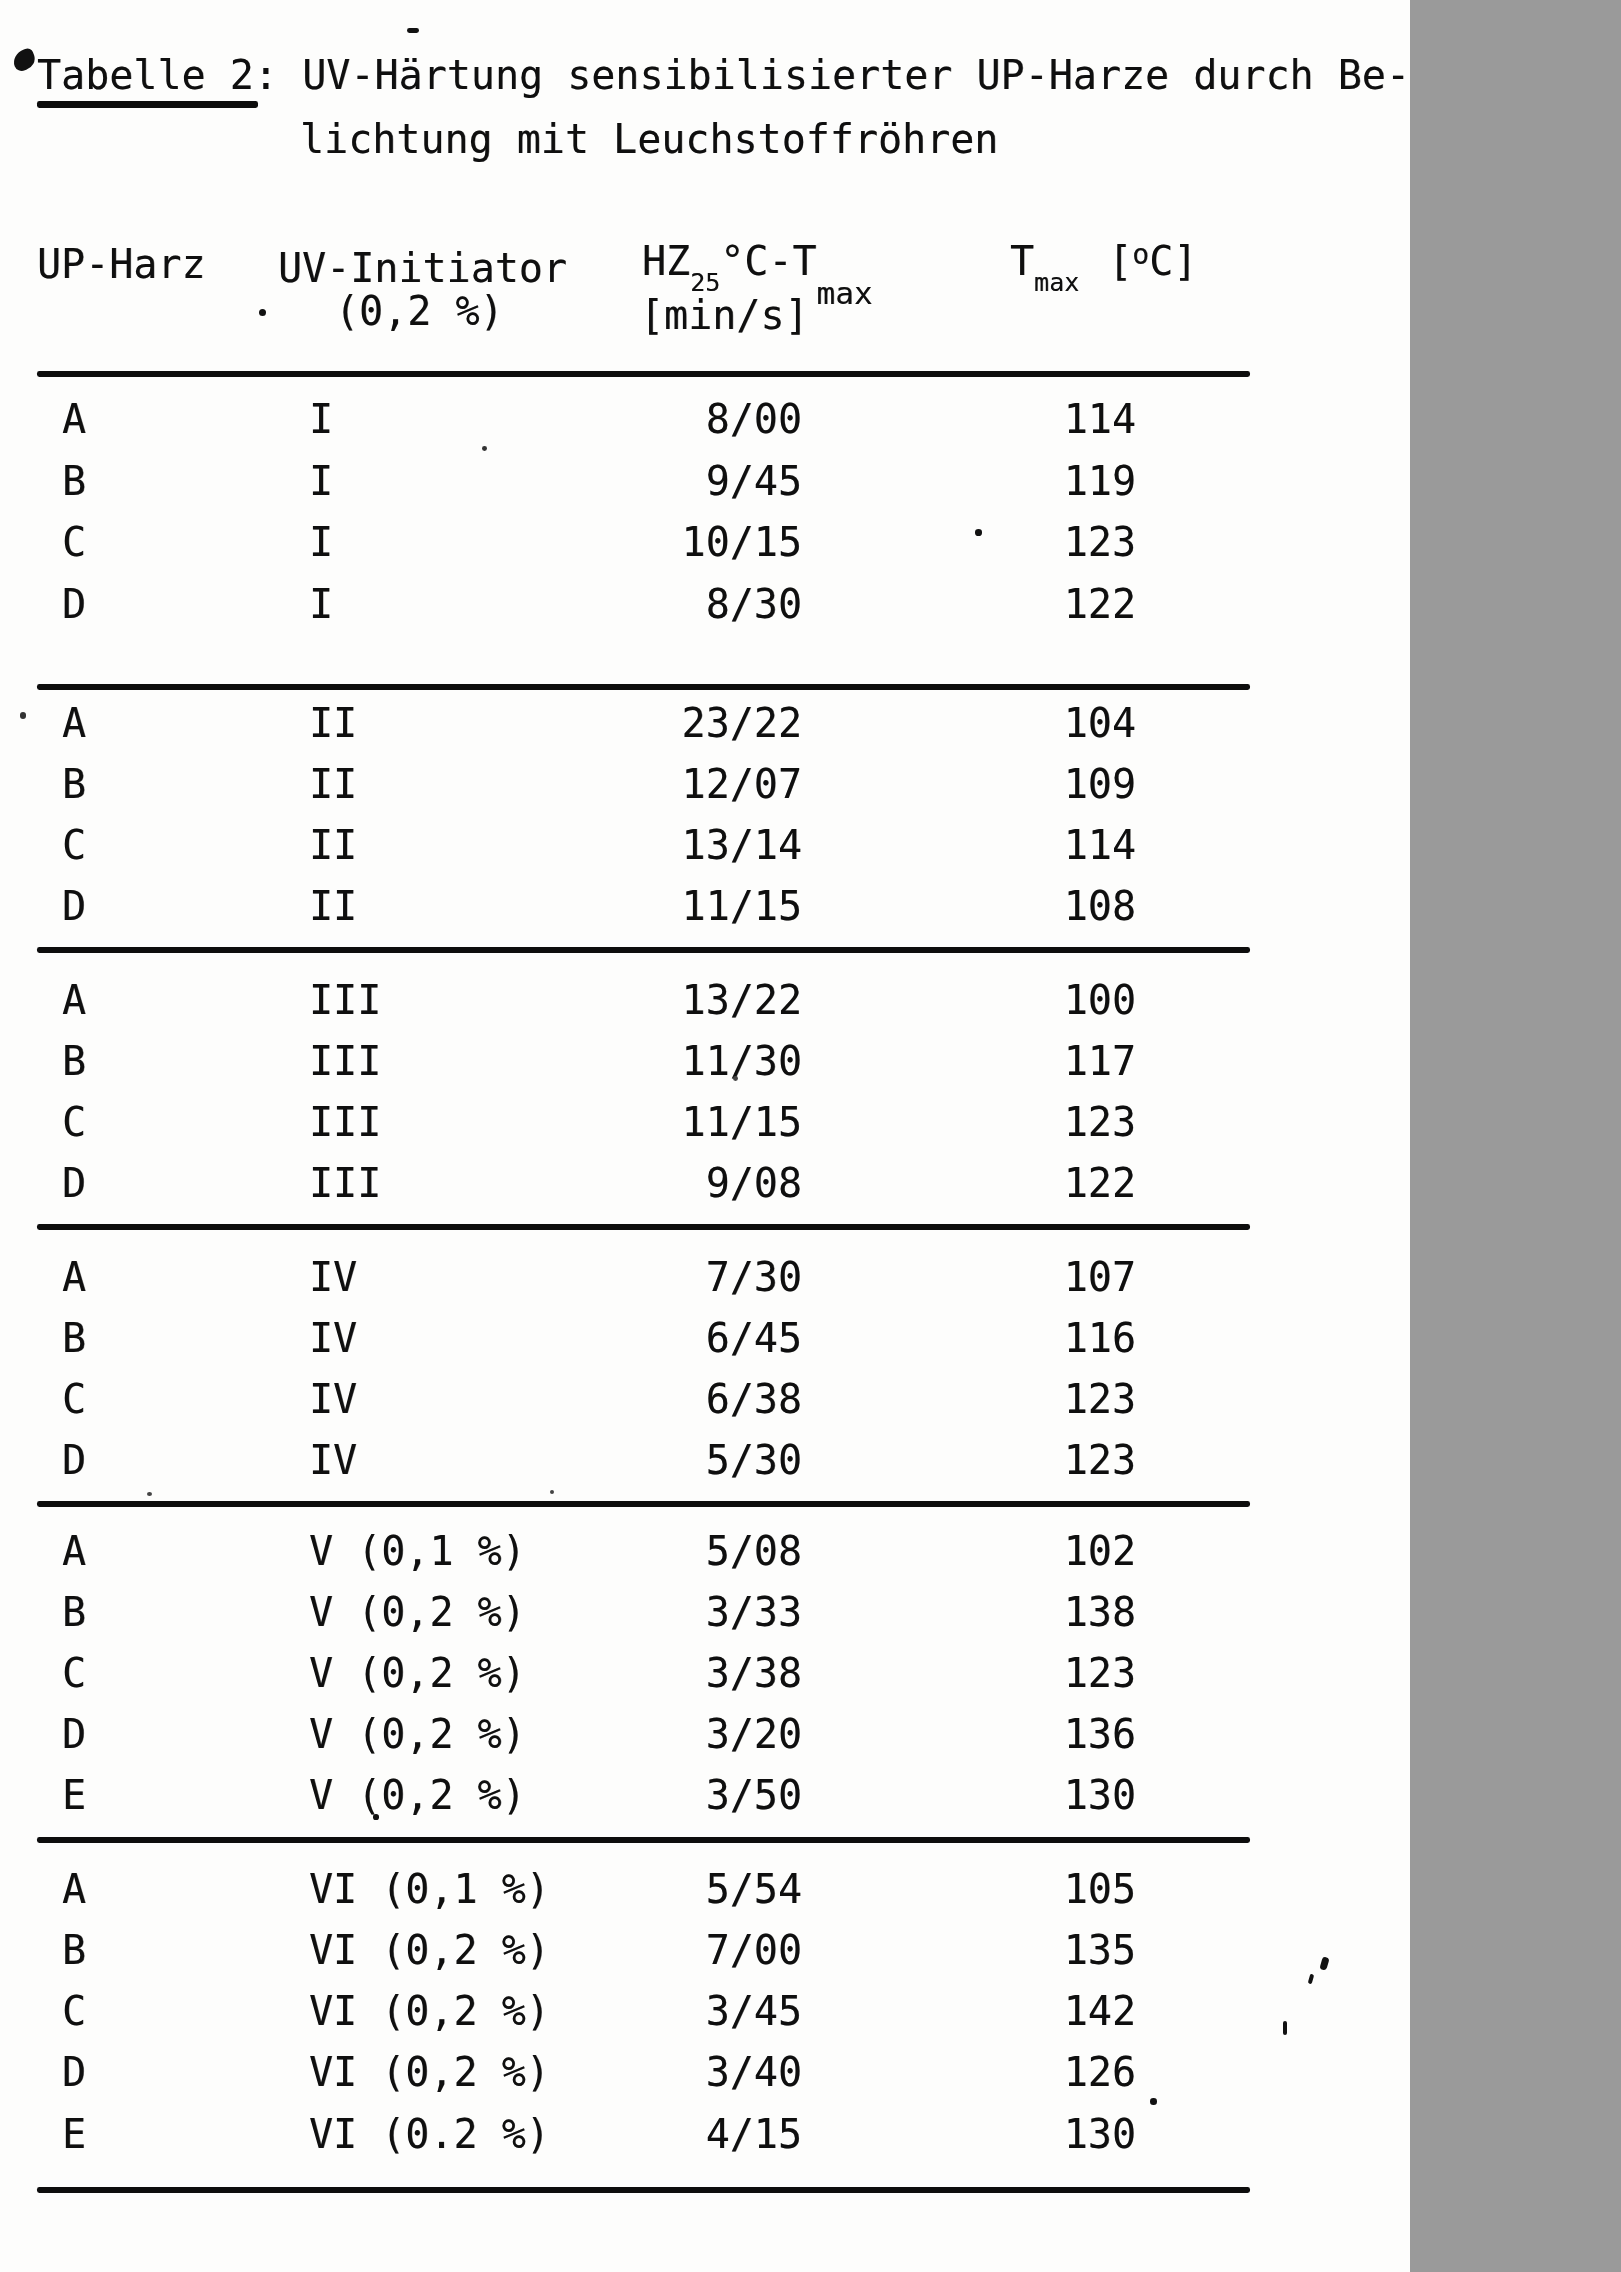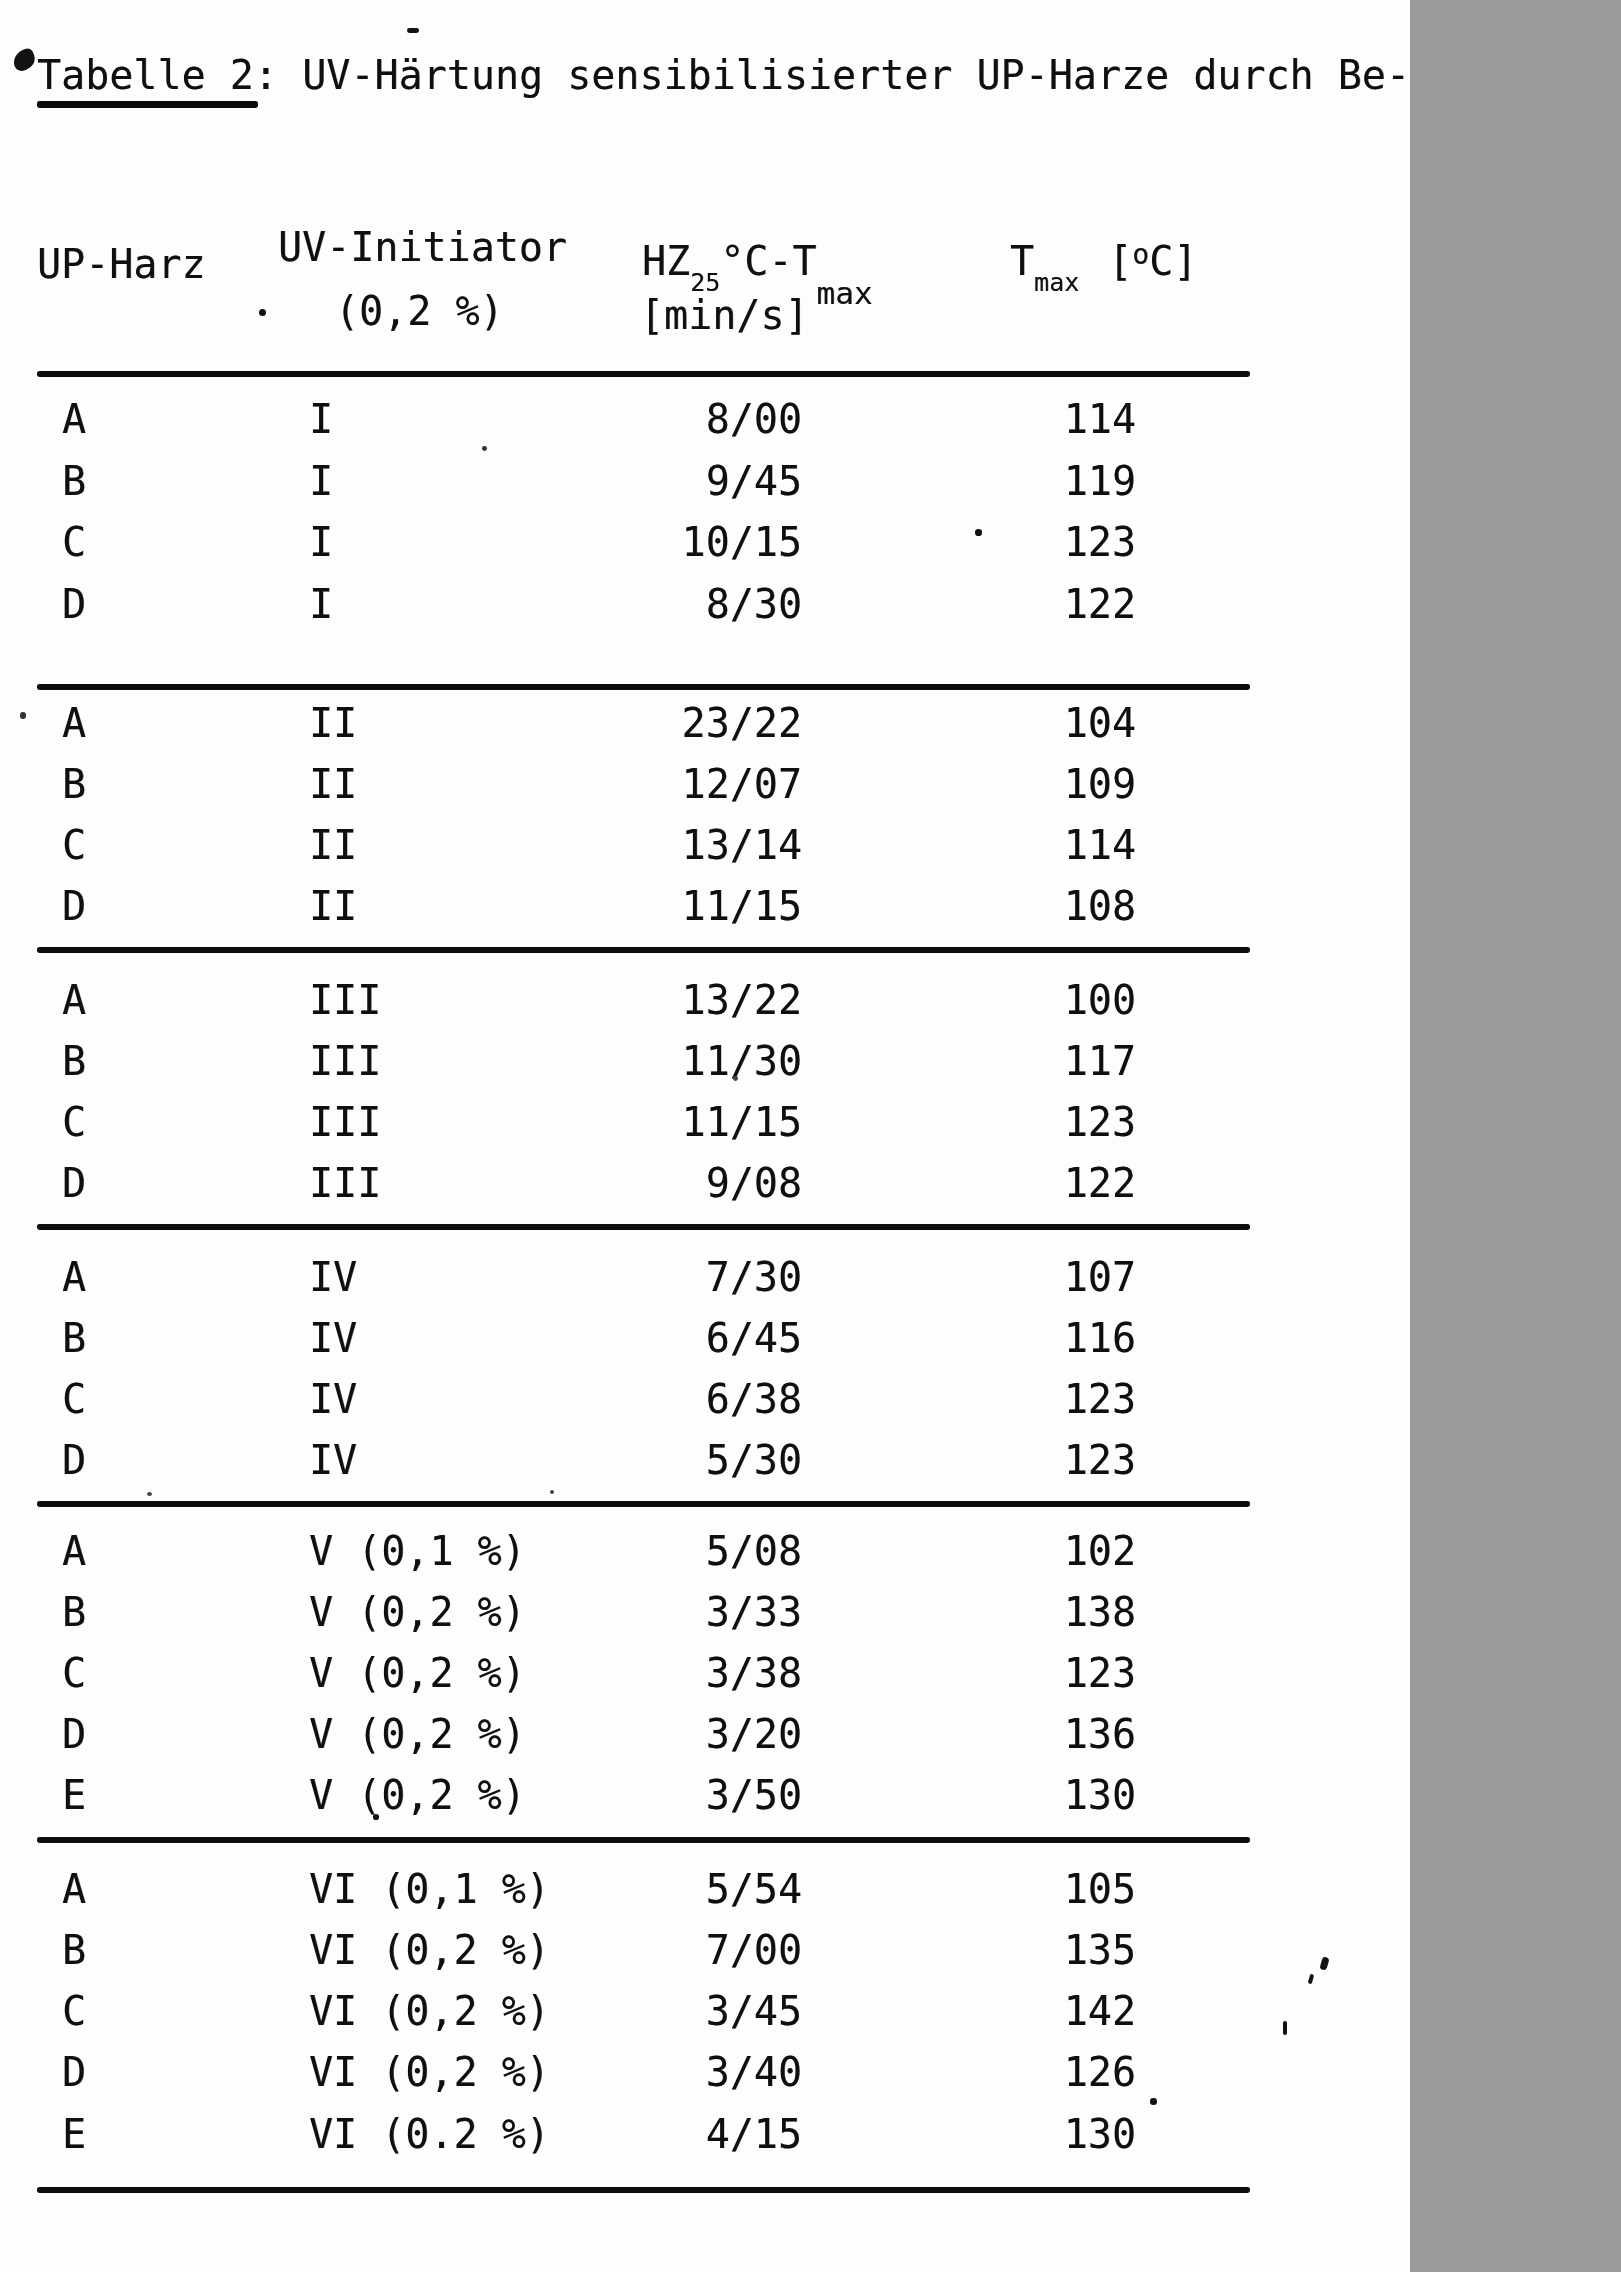--- a/index.html
+++ b/index.html
@@ -18,21 +18,21 @@
   .abs{position:absolute;white-space:nowrap;}
   .ink{text-shadow:0.4px 0.4px 0 rgba(0,0,0,0.45);}
   
   #title-line1{left:37px;top:52px;}
   #title-line2{left:300px;top:116px;}
   #title-underline{left:37px;top:101px;width:221px;height:6.5px;background:#0c0c0c;border-radius:2.4px;}
   .after-colon{margin-left:24.4px;}
   
   .hdr{letter-spacing:0;}
   #h-upharz{left:37px;top:241px;}
-  #h-uvinit{left:278px;top:224px;}
+  #h-uvinit{left:278px;top:245px;}
   #h-uvinit-sub{left:335px;top:288px;}
   #h-hz{left:642px;top:238px;}
   #h-hz-unit{left:640px;top:292px;}
   #h-tmax{left:1010px;top:238px;}
   .sub{font-size:25px;position:relative;top:16.3px;}
   .sub-low{font-size:31px;position:relative;top:29px;}
   .sup{font-size:28px;position:relative;top:-11.4px;}
   .unit-gap{margin-left:29px;}
   
   .row-cell{position:absolute;white-space:nowrap;}
@@ -45,20 +45,21 @@
   
   .art{position:absolute;background:#111;}
 </style>
 </head>
 <body>
 
 <div id="page">
 
   <div class="abs ink" id="title-line1"><span>Tabelle 2</span><span>:</span><span class="after-colon">UV-Härtung sensibilisierter UP-Harze durch Be-</span></div>
   <div class="abs" id="title-underline"></div>
+  <div class="abs ink" id="title-line2">lichtung mit Leuchstoffröhren</div>
 
   <div class="abs ink hdr" id="h-upharz">UP-Harz</div>
   <div class="abs ink hdr" id="h-uvinit">UV-Initiator</div>
   <div class="abs ink hdr" id="h-uvinit-sub">(0,2 %)</div>
 
   <div class="abs ink hdr" id="h-hz"><span>HZ</span><span class="sub">25</span><span>°C-T</span><span class="sub-low">max</span></div>
   <div class="abs ink hdr" id="h-hz-unit">[min/s]</div>
 
   <div class="abs ink hdr" id="h-tmax"><span>T</span><span class="sub">max</span><span class="unit-gap">[</span><span class="sup">o</span><span>C]</span></div>
 

